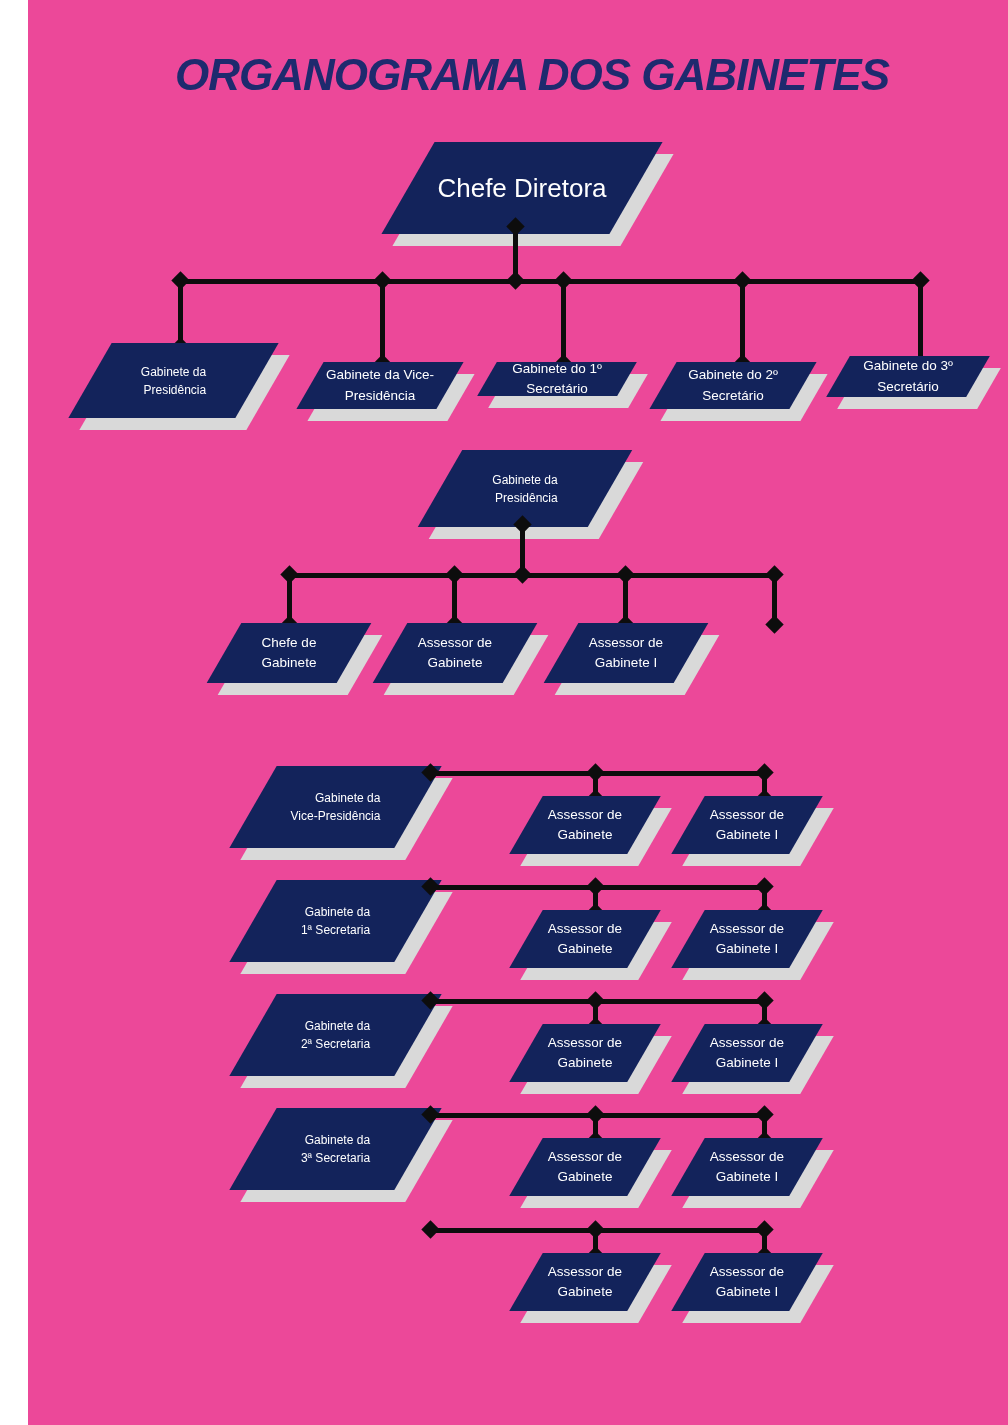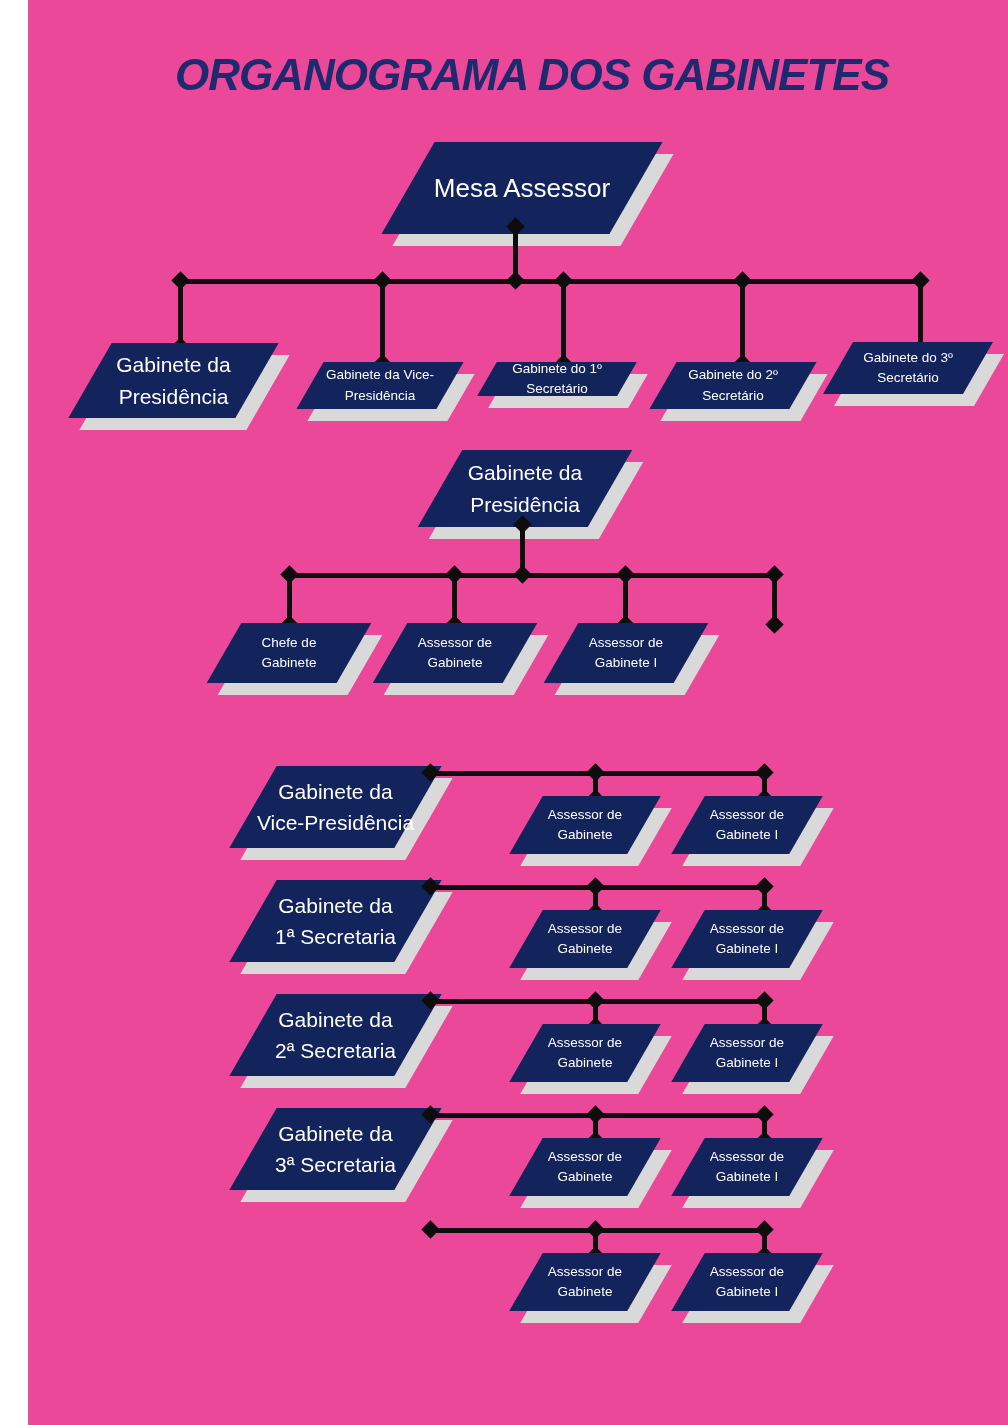--- a/index.html
+++ b/index.html
@@ -23,36 +23,36 @@
     transform:translate(11px,12px) skewX(-30deg);}
   .pgram::after{content:"";position:absolute;inset:0;background:var(--navy);
     transform:skewX(-30deg);}
   .pgram .label{
     position:relative;z-index:1;width:100%;height:100%;
     display:flex;align-items:center;justify-content:center;
     text-align:center;color:var(--label);line-height:1.5;
     white-space:pre-line;
   }
   .f26 .label{font-size:26px;}
-  .f17 .label{font-size:21px;}
+  .f17 .label{font-size:12px;text-align:right;}
   .f13 .label{font-size:13.5px;}
   
   .hline{position:absolute;height:5px;background:var(--line);}
   .vline{position:absolute;width:5px;background:var(--line);}
   .dot{position:absolute;width:13px;height:13px;background:var(--line);transform:rotate(45deg);}
 </style>
 </head>
 <body>
 
 <div id="canvas">
 
   <div class="title">ORGANOGRAMA DOS GABINETES</div>
 
   <div class="pgram f26" style="left:380px;top:142px;width:228px;height:92px">
-    <div class="label">Mesa Assessor</div>
+    <div class="label">Chefe Diretora</div>
   </div>
 
   <div class="vline" style="left:485px;top:225px;height:58px"></div>
   <div class="hline" style="left:151px;top:279px;width:744px"></div>
   <div class="dot" style="left:481px;top:220px"></div>
   <div class="dot" style="left:146px;top:274px"></div>
   <div class="dot" style="left:348px;top:274px"></div>
   <div class="dot" style="left:481px;top:274px"></div>
   <div class="dot" style="left:529px;top:274px"></div>
   <div class="dot" style="left:708px;top:274px"></div>
@@ -77,21 +77,21 @@
 Presidência</div>
   </div>
   <div class="pgram f13" style="left:459px;top:362px;width:140px;height:34px">
     <div class="label">Gabinete do 1º
 Secretário</div>
   </div>
   <div class="pgram f13" style="left:635px;top:362px;width:140px;height:47px">
     <div class="label">Gabinete do 2º
 Secretário</div>
   </div>
-  <div class="pgram f13" style="left:810px;top:342px;width:140px;height:52px">
+  <div class="pgram f13" style="left:810px;top:356px;width:140px;height:41px">
     <div class="label">Gabinete do 3º
 Secretário</div>
   </div>
 
   <div class="pgram f17" style="left:412px;top:450px;width:170px;height:77px">
     <div class="label">Gabinete da
 Presidência</div>
   </div>
   <div class="dot" style="left:488px;top:518px"></div>
   <div class="vline" style="left:492px;top:523px;height:54px"></div>

